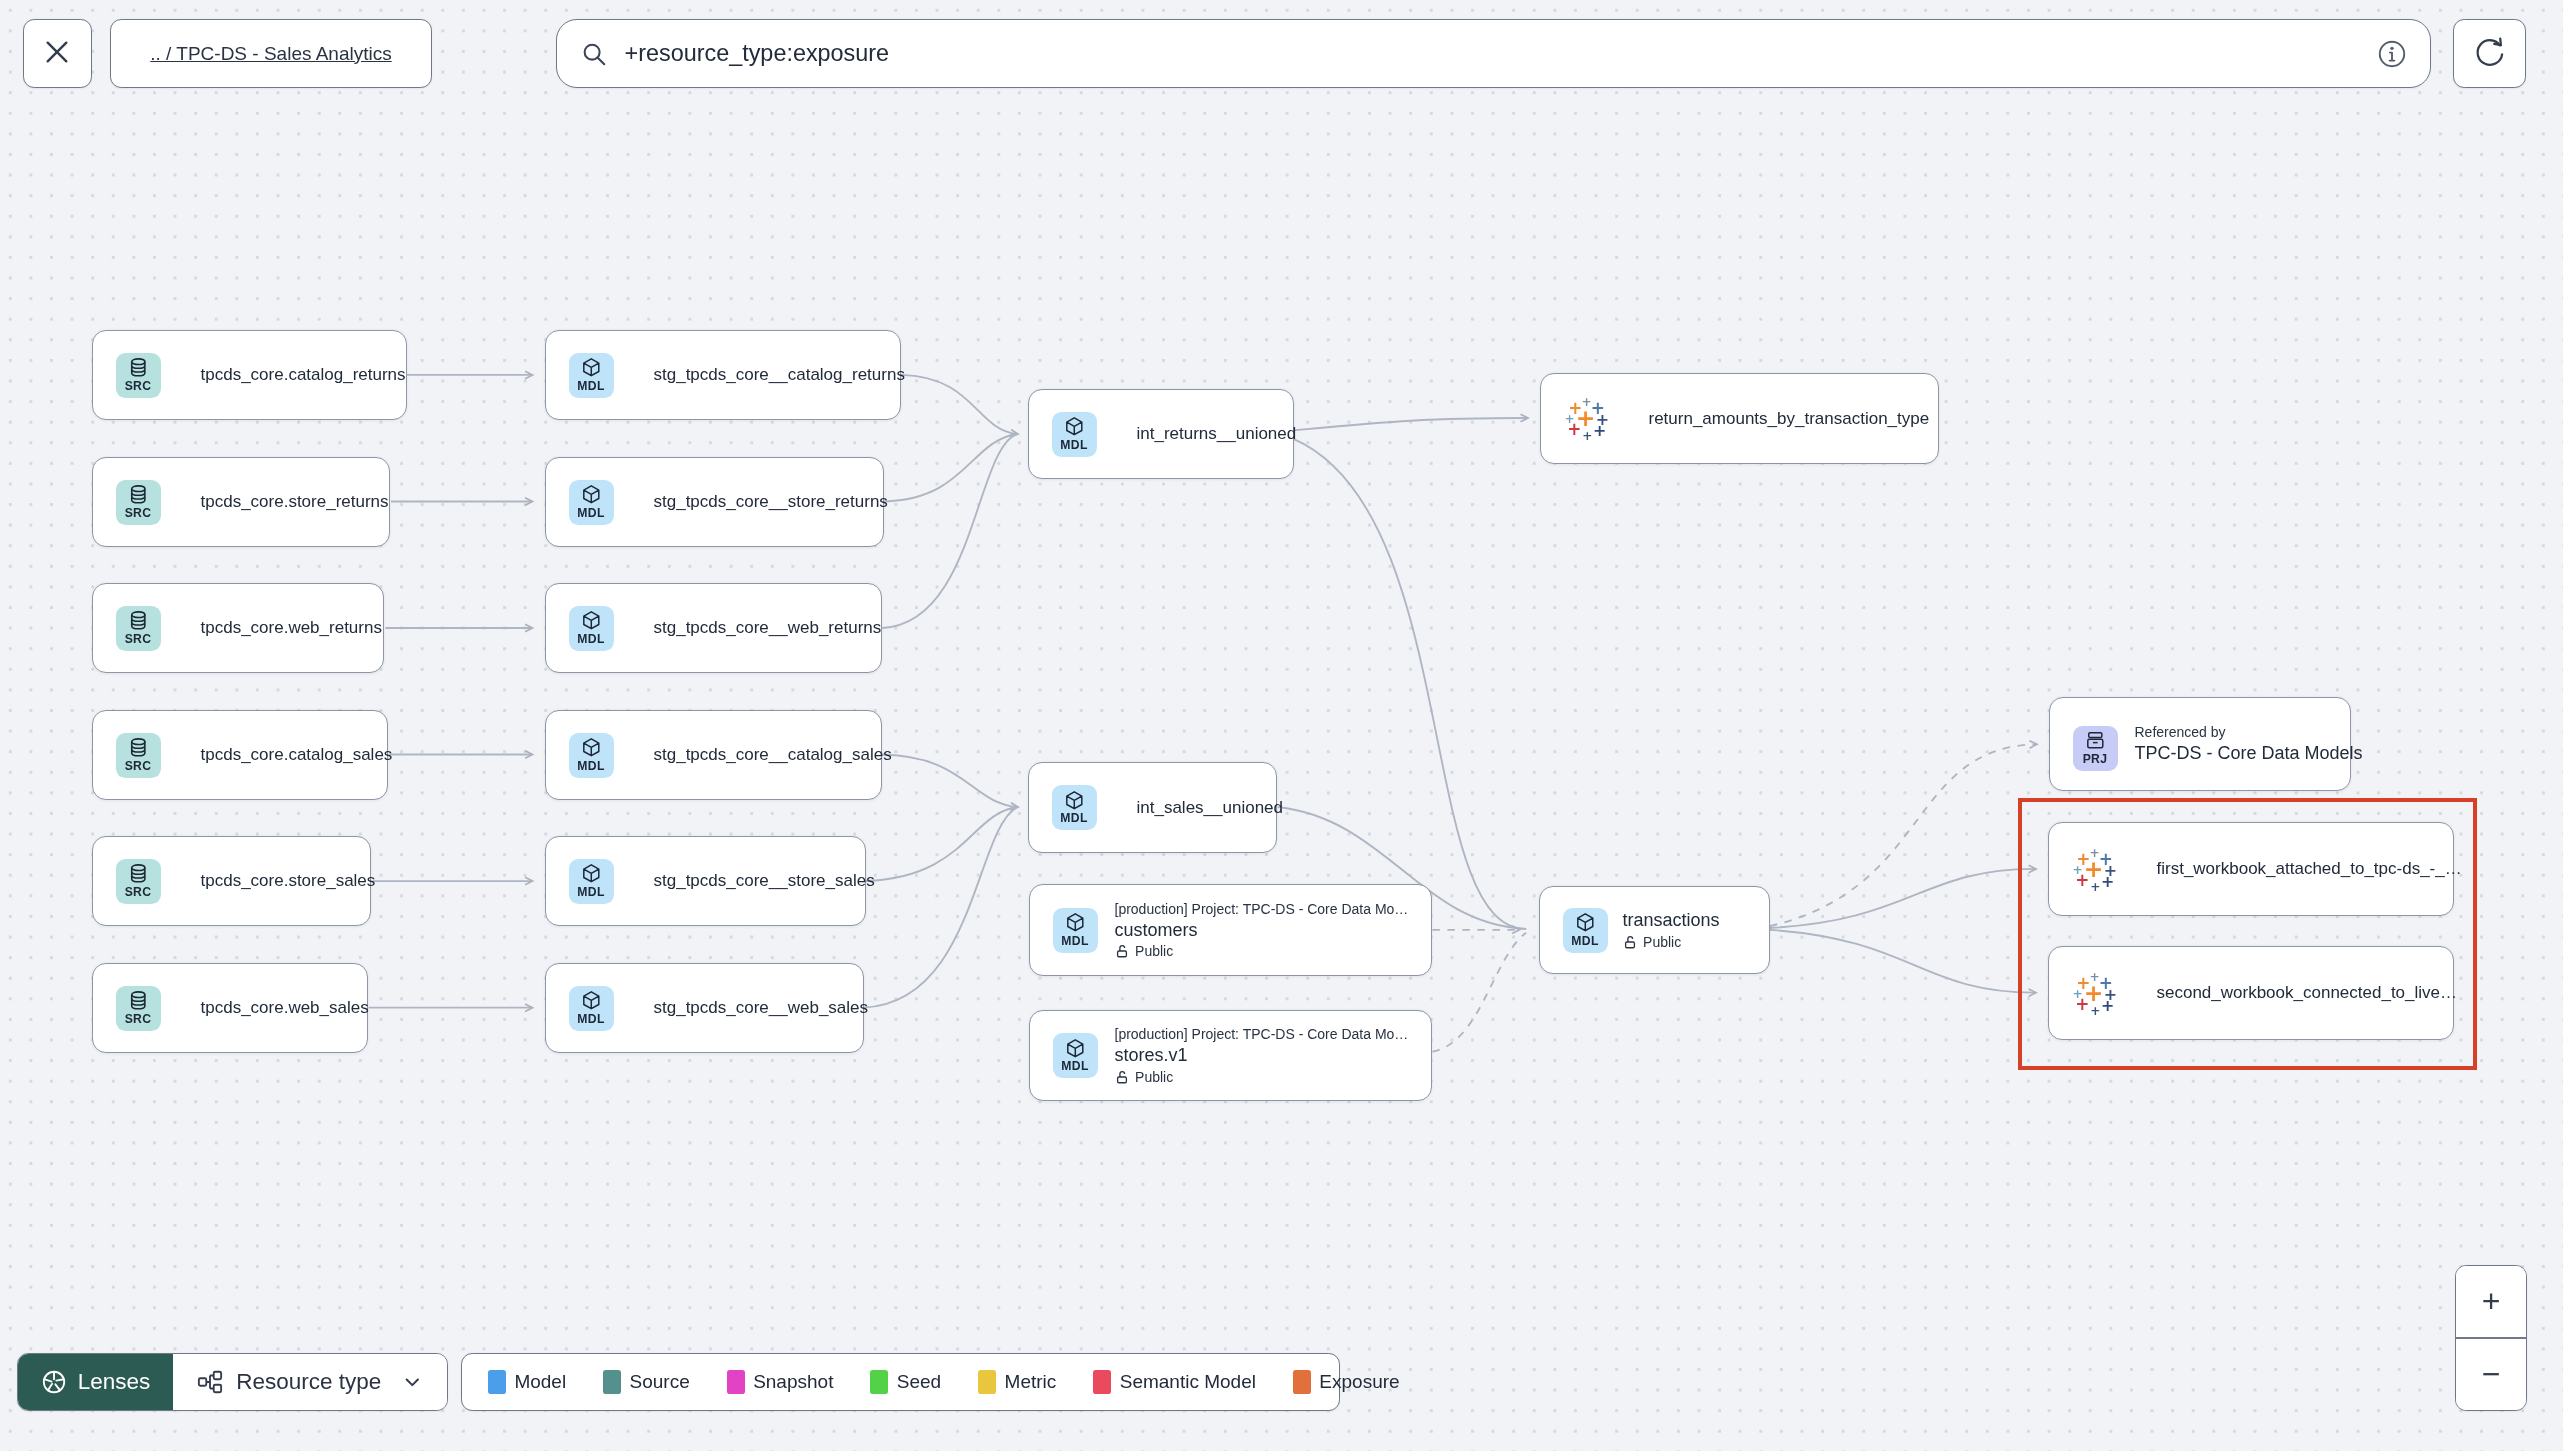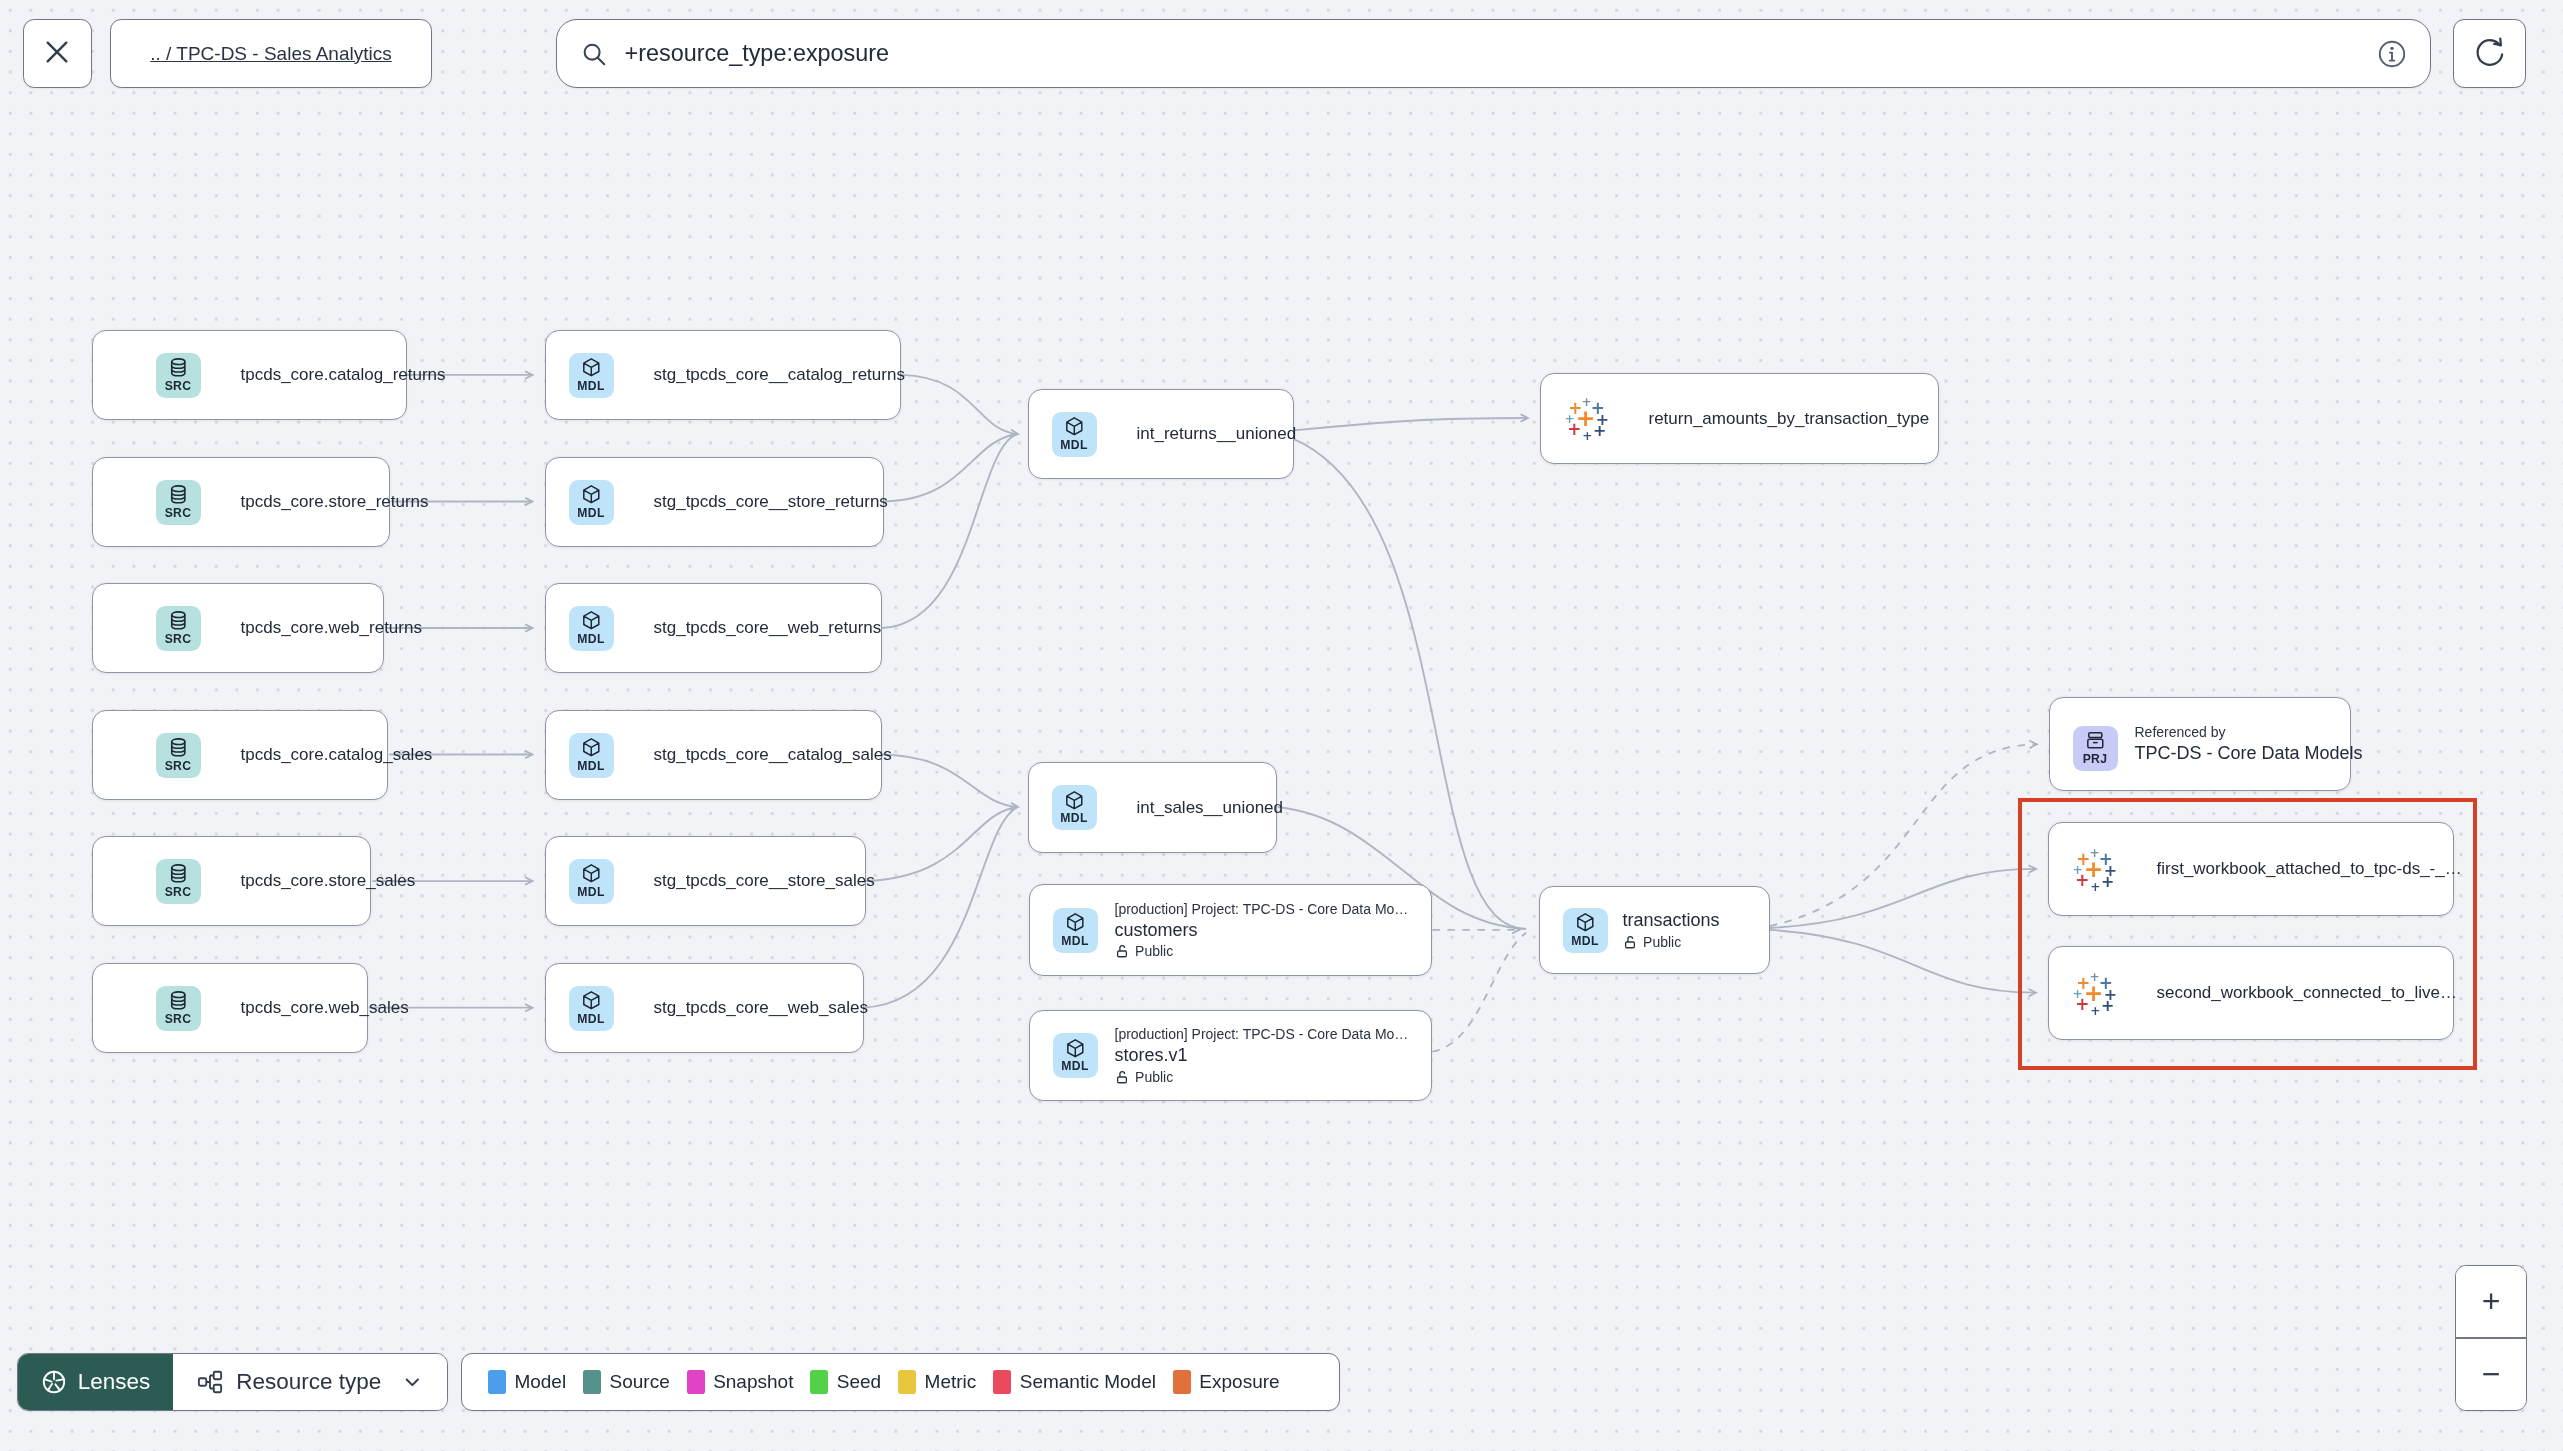--- a/index.html
+++ b/index.html
@@ -33,21 +33,21 @@
     position:absolute;background:#fff;border:1.9px solid #8d96a7;border-radius:14px;
     box-sizing:border-box;display:flex;align-items:center;gap:19px;padding:0 22.5px;
     box-shadow:0 0.9px 2.8px rgba(20,30,50,.07);cursor:pointer;
   }
   .node-label{font-size:17px;color:#222b3a;white-space:nowrap;margin-left:21px;}
   .badge{
     width:45px;height:45px;border-radius:9.4px;flex:0 0 auto;
     display:flex;flex-direction:column;align-items:center;justify-content:center;gap:0.9px;
   }
   .badge .badge-label{font-size:12.2px;font-weight:bold;color:#1d2737;letter-spacing:0.3px;}
-  .badge.src{background:#b6e1de;margin-left:40px;}
+  .badge.src{background:#b6e1de;}
   .badge.mdl{background:#bfe4fa;}
   .badge.prj{background:#c7ccf6;margin-top:8px;}
   .node .col{display:flex;flex-direction:column;justify-content:center;gap:2.8px;min-width:0;}
   .meta{font-size:14px;color:#2a3342;white-space:nowrap;}
   .title{font-size:18px;color:#222b3a;white-space:nowrap;}
   .visrow{display:flex;align-items:center;gap:6.6px;font-size:14px;color:#2a3342;}
   .highlight-box{
     position:absolute;left:2018px;top:798px;width:459px;height:272px;
     border:4.7px solid #d64026;box-sizing:border-box;pointer-events:none;
   }
@@ -60,21 +60,21 @@
     background:#2b5b52;color:#fff;display:flex;align-items:center;gap:11.2px;
     padding:0 22.5px;font-size:22.5px;cursor:pointer;justify-content:flex-end;
   }
   .resource{
     background:#fff;display:flex;align-items:center;gap:13px;padding:0 24.4px;
     font-size:22.5px;color:#2a3342;cursor:pointer;
   }
   .legend{
     position:absolute;left:461px;top:1353px;width:879px;height:58px;
     background:#fff;border:1.9px solid #6f7888;border-radius:11.2px;box-sizing:border-box;
-    display:flex;align-items:center;gap:17px;padding:0 26px;box-shadow:0 0.9px 1.9px rgba(20,30,50,.06);
+    display:flex;align-items:center;gap:37px;padding:0 26px;box-shadow:0 0.9px 1.9px rgba(20,30,50,.06);
   }
   .legend-item{display:flex;align-items:center;gap:8.4px;}
   .legend-chip{width:18px;height:24.4px;border-radius:2.8px;}
   .legend-label{font-size:19px;color:#222b3a;white-space:nowrap;}
   .zoomctrl{
     position:absolute;left:2455px;top:1265px;width:72px;height:146px;background:#fff;
     border:1.9px solid #6f7888;border-radius:11.2px;box-sizing:border-box;overflow:hidden;
     display:flex;flex-direction:column;box-shadow:0 0.9px 1.9px rgba(20,30,50,.06);
   }
   .zoomctrl .zbtn{flex:1;display:flex;align-items:center;justify-content:center;

